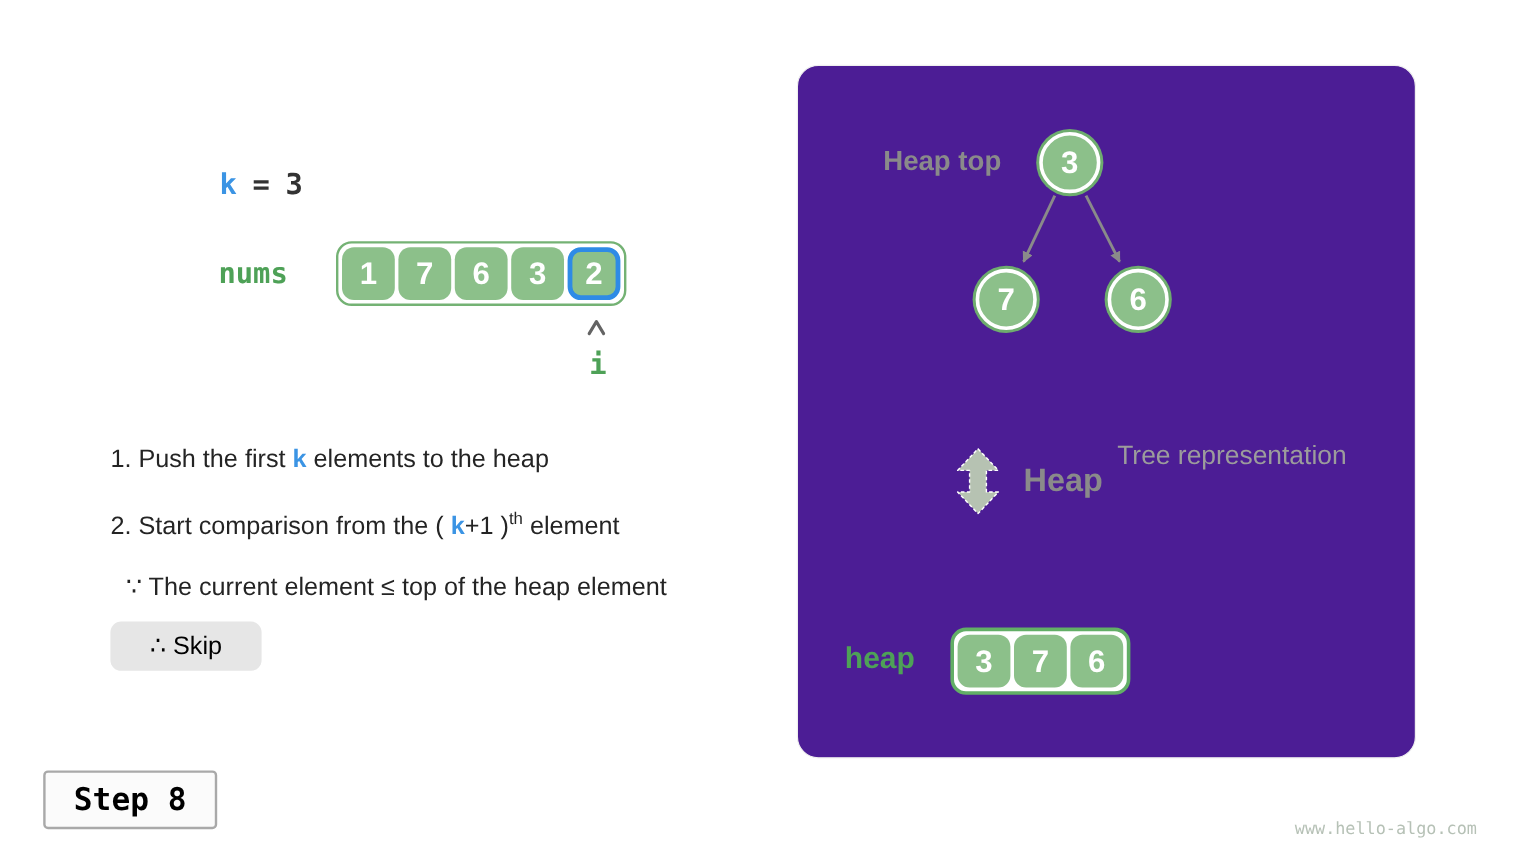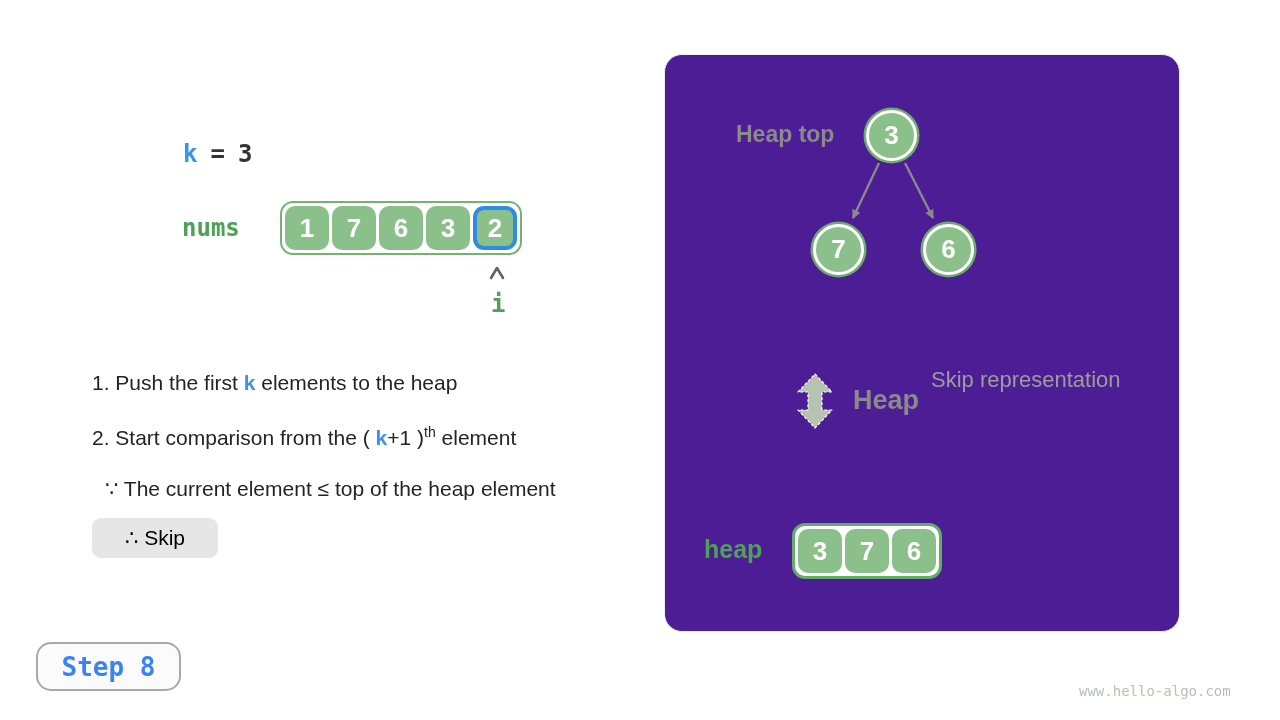--- a/index.html
+++ b/index.html
@@ -29,22 +29,22 @@
   .note { left:92px; color:#242424; font-size:21px; white-space:nowrap; }
   .note .kvar { color:#3B94E4; font-weight:bold; }
   .note .sup { font-size:14px; vertical-align:super; }
   .note1 { top:371px; }
   .note2 { top:424px;text-align:center; }
   .note3 { top:477px; left:105px; }
   .skip-chip { left:92px; top:518px; background:#E6E6E6; border-radius:9px;
                padding:8px 33px; font-size:21px; color:#000000; }
 
   .step-badge { left:36px; top:642px; width:145px; height:49px;
-                border:2px solid #A9A9A9; border-radius:15px; background:#FBFBFB;
-                color:#3b82f6; font-size:26px; font-weight:bold;
+                border:2px solid #A9A9A9; border-radius:4px; background:#FBFBFB;
+                color:#000000; font-size:26px; font-weight:bold;
                 display:flex; align-items:center; justify-content:center; }
 
   
   .panel { left:664px; top:54px; width:516px; height:578px;
            background:#4c1d95; border:1px solid #EFEFEF; border-radius:18px; }
   .heap-top-label { left:71px; top:66px; font-size:23px; font-weight:bold; color:#8A8A8A; }
 
   .tree-node { position:absolute; width:51px; height:51px; border-radius:50%;
                background:#8CC08A; border:3px solid #ffffff;
                box-shadow:0 0 0 2.5px #6EAC6E;
@@ -119,21 +119,21 @@
   </svg>
 
   <div class="tree-node node-root">3</div>
   <div class="tree-node node-left">7</div>
   <div class="tree-node node-right">6</div>
 
   <svg class="abs legend-icon" width="36" height="56">
     <polygon points="18,1 35,19 25,19 25,37 35,37 18,55 1,37 11,37 11,19 1,19" fill="#B6C2B2" stroke="#ffffff" stroke-width="1.2" stroke-dasharray="3,2" stroke-linejoin="round"></polygon>
   </svg>
   <div class="abs legend-title">Heap</div>
-  <div class="abs legend-line legend-line1">Skip representation</div>
+  <div class="abs legend-line legend-line1">Tree representation</div>
 
   <div class="abs heap-label">heap</div>
   <div class="abs array-box heap-box">
     <div class="cell">3</div>
     <div class="cell">7</div>
     <div class="cell">6</div>
   </div>
 </div>
 
 <div class="abs mono watermark">www.hello-algo.com</div>

